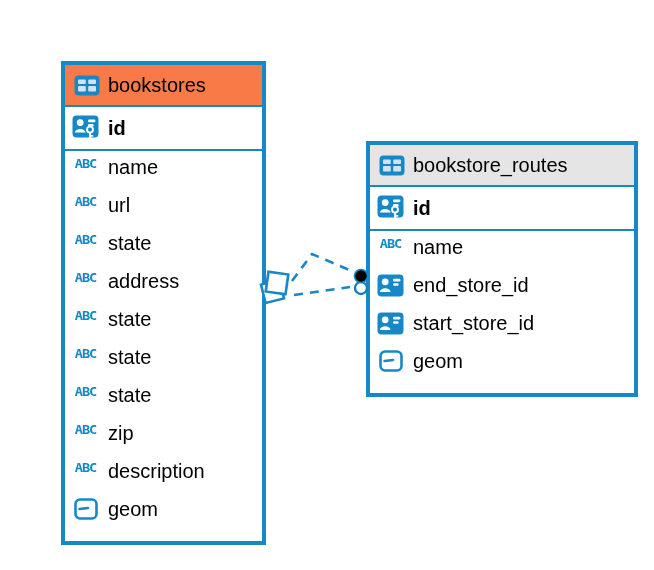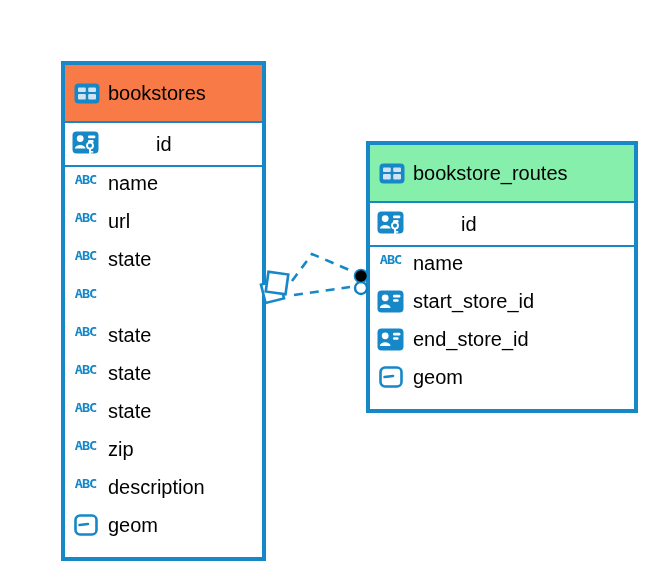--- a/index.html
+++ b/index.html
@@ -1,31 +1,31 @@
 <!DOCTYPE html>
 <html><head>
 <meta charset="utf-8">
 <style>
   html,body{margin:0;padding:0;background:#ffffff;}
   body{width:654px;height:570px;position:relative;overflow:hidden;
        font-family:"Liberation Sans","DejaVu Sans",sans-serif;color:#000;}
   .canvas{position:absolute;inset:0;width:654px;height:570px;background:#fff;}
 
   .etable{position:absolute;background:#fff;border:4px solid #1688C8;box-sizing:border-box;}
-  .thead{height:58px;display:flex;align-items:center;gap:8px;padding:0 8px;
+  .thead{height:42px;display:flex;align-items:center;gap:8px;padding:0 8px;
          border-bottom:2px solid #1688C8;box-sizing:border-box;}
   .thead.orange{background:#F87A47;}
-  .thead.gray{background:#86efac;}
+  .thead.gray{background:#e5e5e5;}
   .tname{font-size:20px;font-weight:400;white-space:nowrap;}
   .keyrow{height:44px;display:flex;align-items:center;gap:9px;padding:0 7px;
           border-bottom:2px solid #1688C8;box-sizing:border-box;background:#fff;}
   .cols{padding:5px 0 5px 0;background:#fff;}
   .crow{height:38px;display:flex;align-items:flex-start;gap:9px;padding:0 7px;box-sizing:border-box;}
   .cname{font-size:20px;white-space:nowrap;}
-  .cname.bold{font-weight:400;margin-left:48px;}
+  .cname.bold{font-weight:700;}
   .iconbox{width:27px;display:flex;justify-content:center;align-items:center;flex:0 0 27px;}
   .abc{font-family:"DejaVu Sans Mono",monospace;font-weight:700;font-size:13px;
        color:#1688C8;letter-spacing:-1px;transform:scaleX(1.05);}
   .rel-layer{position:absolute;left:0;top:0;width:654px;height:570px;z-index:6;pointer-events:none;}
 </style>
 </head>
 <body>
 
 <div class="canvas">
 
@@ -68,20 +68,21 @@
       <div class="crow">
         <span class="iconbox abc">ABC</span>
         <span class="cname">url</span>
       </div>
       <div class="crow">
         <span class="iconbox abc">ABC</span>
         <span class="cname">state</span>
       </div>
       <div class="crow">
         <span class="iconbox abc">ABC</span>
+        <span class="cname">address</span>
       </div>
       <div class="crow">
         <span class="iconbox abc">ABC</span>
         <span class="cname">state</span>
       </div>
       <div class="crow">
         <span class="iconbox abc">ABC</span>
         <span class="cname">state</span>
       </div>
       <div class="crow">
@@ -147,33 +148,33 @@
       <div class="crow">
         <span class="iconbox">
           <svg width="27" height="23" viewBox="0 0 27 23">
             <rect x="0.5" y="0.5" width="26" height="22" rx="4" fill="#1688C8"></rect>
             <circle cx="8.2" cy="7.8" r="3.4" fill="#fff"></circle>
             <path d="M2.8 18 C3.4 13 13 13 13.6 18 Z" fill="#fff"></path>
             <rect x="16" y="4.8" width="7.4" height="2.6" rx="1.2" fill="#fff"></rect>
             <rect x="16" y="9.2" width="5.6" height="2.6" rx="1.2" fill="#fff"></rect>
           </svg>
         </span>
-        <span class="cname">start_store_id</span>
+        <span class="cname">end_store_id</span>
       </div>
       <div class="crow">
         <span class="iconbox">
           <svg width="27" height="23" viewBox="0 0 27 23">
             <rect x="0.5" y="0.5" width="26" height="22" rx="4" fill="#1688C8"></rect>
             <circle cx="8.2" cy="7.8" r="3.4" fill="#fff"></circle>
             <path d="M2.8 18 C3.4 13 13 13 13.6 18 Z" fill="#fff"></path>
             <rect x="16" y="4.8" width="7.4" height="2.6" rx="1.2" fill="#fff"></rect>
             <rect x="16" y="9.2" width="5.6" height="2.6" rx="1.2" fill="#fff"></rect>
           </svg>
         </span>
-        <span class="cname">end_store_id</span>
+        <span class="cname">start_store_id</span>
       </div>
       <div class="crow">
         <span class="iconbox">
           <svg width="24" height="22" viewBox="0 0 24 22">
             <rect x="1.5" y="1.5" width="21" height="19" rx="4.5" fill="#fff" stroke="#1688C8" stroke-width="2.6"></rect>
             <line x1="5.5" y1="11" x2="14" y2="10" stroke="#1688C8" stroke-width="2.6" stroke-linecap="round"></line>
           </svg>
         </span>
         <span class="cname">geom</span>
       </div>

